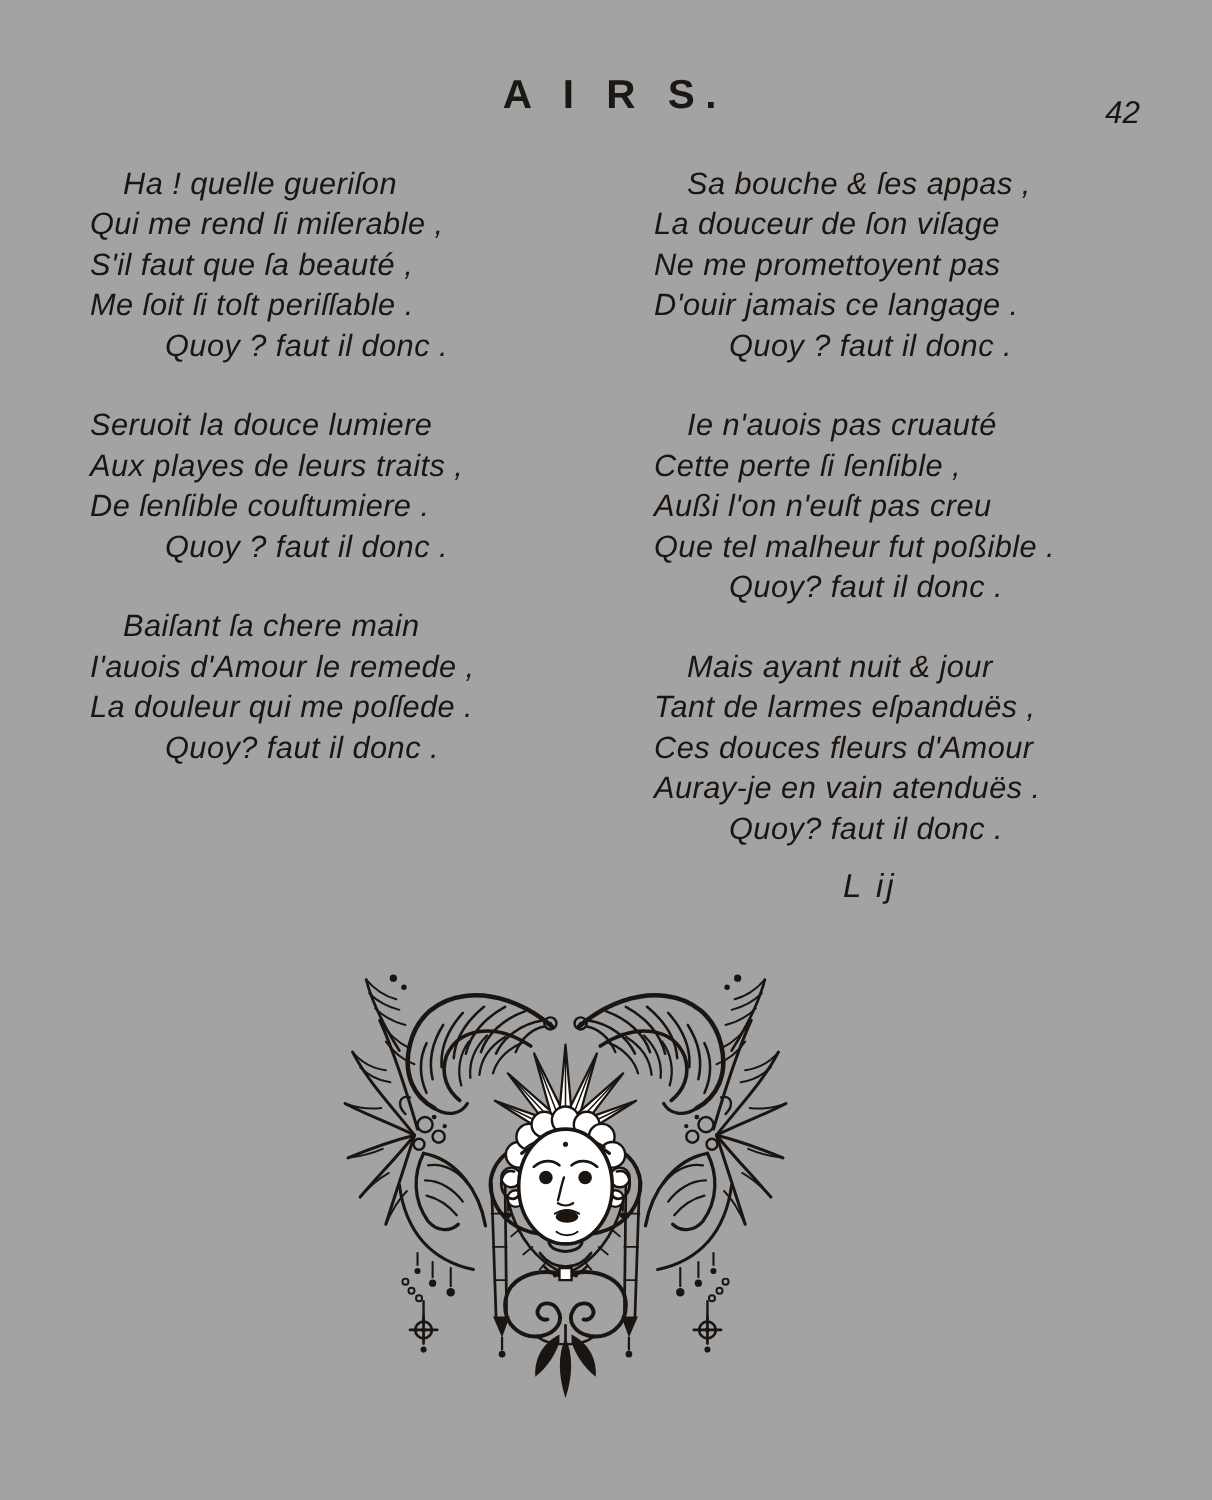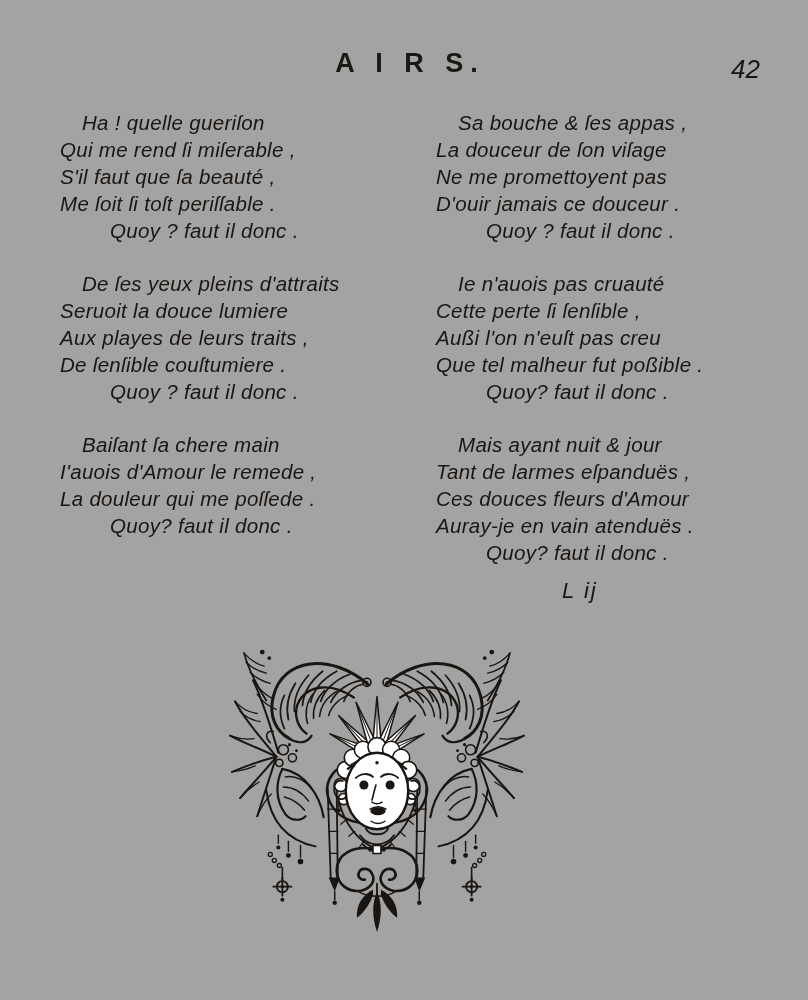--- a/index.html
+++ b/index.html
@@ -5,21 +5,21 @@
   html,body { margin:0; padding:0; background:#ffffff; }
   .page {
     position:relative; width:808px; height:1000px; background:#a3a3a3;
     font-family:Liberation Sans, sans-serif; color:#1a1511; overflow:hidden;padding-left:12px;
   }
   .header-title {
     position:absolute; top:48px; left:0; width:100%; text-align:center;
     font-size:27px; font-weight:600; letter-spacing:7px; color:#1b1713;
   }
   .page-number {
-    position:absolute; top:54px; right:60px; font-size:26px; font-style:italic;
+    position:absolute; top:64px; right:60px; font-size:21px; font-style:italic;
   }
   .col {
     position:absolute; top:109px; width:345px;
     font-size:20.5px; font-style:italic; line-height:27px; letter-spacing:0.3px;
   }
   .col-left  { left:60px; }
   .col-right { left:436px; }
   .stanza { margin-bottom:26px; }
   .pline { display:block; white-space:pre; }
   .pline.first   { padding-left:22px; }
@@ -40,40 +40,39 @@
 
   <div class="col col-left">
     <div class="stanza">
       <span class="pline first">Ha ! quelle gueriſon</span>
       <span class="pline">Qui me rend ſi miſerable ,</span>
       <span class="pline">S'il faut que ſa beauté ,</span>
       <span class="pline">Me ſoit ſi toſt periſſable .</span>
       <span class="pline refrain">Quoy ? faut il donc .</span>
     </div>
     <div class="stanza">
-      <span class="pline first">De ſes yeux pleins d'attraits</span>
       <span class="pline">Seruoit la douce lumiere</span>
       <span class="pline">Aux playes de leurs traits ,</span>
       <span class="pline">De ſenſible couſtumiere .</span>
       <span class="pline refrain">Quoy ? faut il donc .</span>
     </div>
     <div class="stanza">
       <span class="pline first">Baiſant ſa chere main</span>
       <span class="pline">I'auois d'Amour le remede ,</span>
       <span class="pline">La douleur qui me poſſede .</span>
       <span class="pline refrain">Quoy? faut il donc .</span>
     </div>
   </div>
 
   <div class="col col-right">
     <div class="stanza">
       <span class="pline first">Sa bouche &amp; ſes appas ,</span>
       <span class="pline">La douceur de ſon viſage</span>
       <span class="pline">Ne me promettoyent pas</span>
-      <span class="pline">D'ouir jamais ce douceur .</span>
+      <span class="pline">D'ouir jamais ce langage .</span>
       <span class="pline refrain">Quoy ? faut il donc .</span>
     </div>
     <div class="stanza">
       <span class="pline first">Ie n'auois pas cruauté</span>
       <span class="pline">Cette perte ſi ſenſible ,</span>
       <span class="pline">Außi l'on n'euſt pas creu</span>
       <span class="pline">Que tel malheur fut poßible .</span>
       <span class="pline refrain">Quoy? faut il donc .</span>
     </div>
     <div class="stanza">

